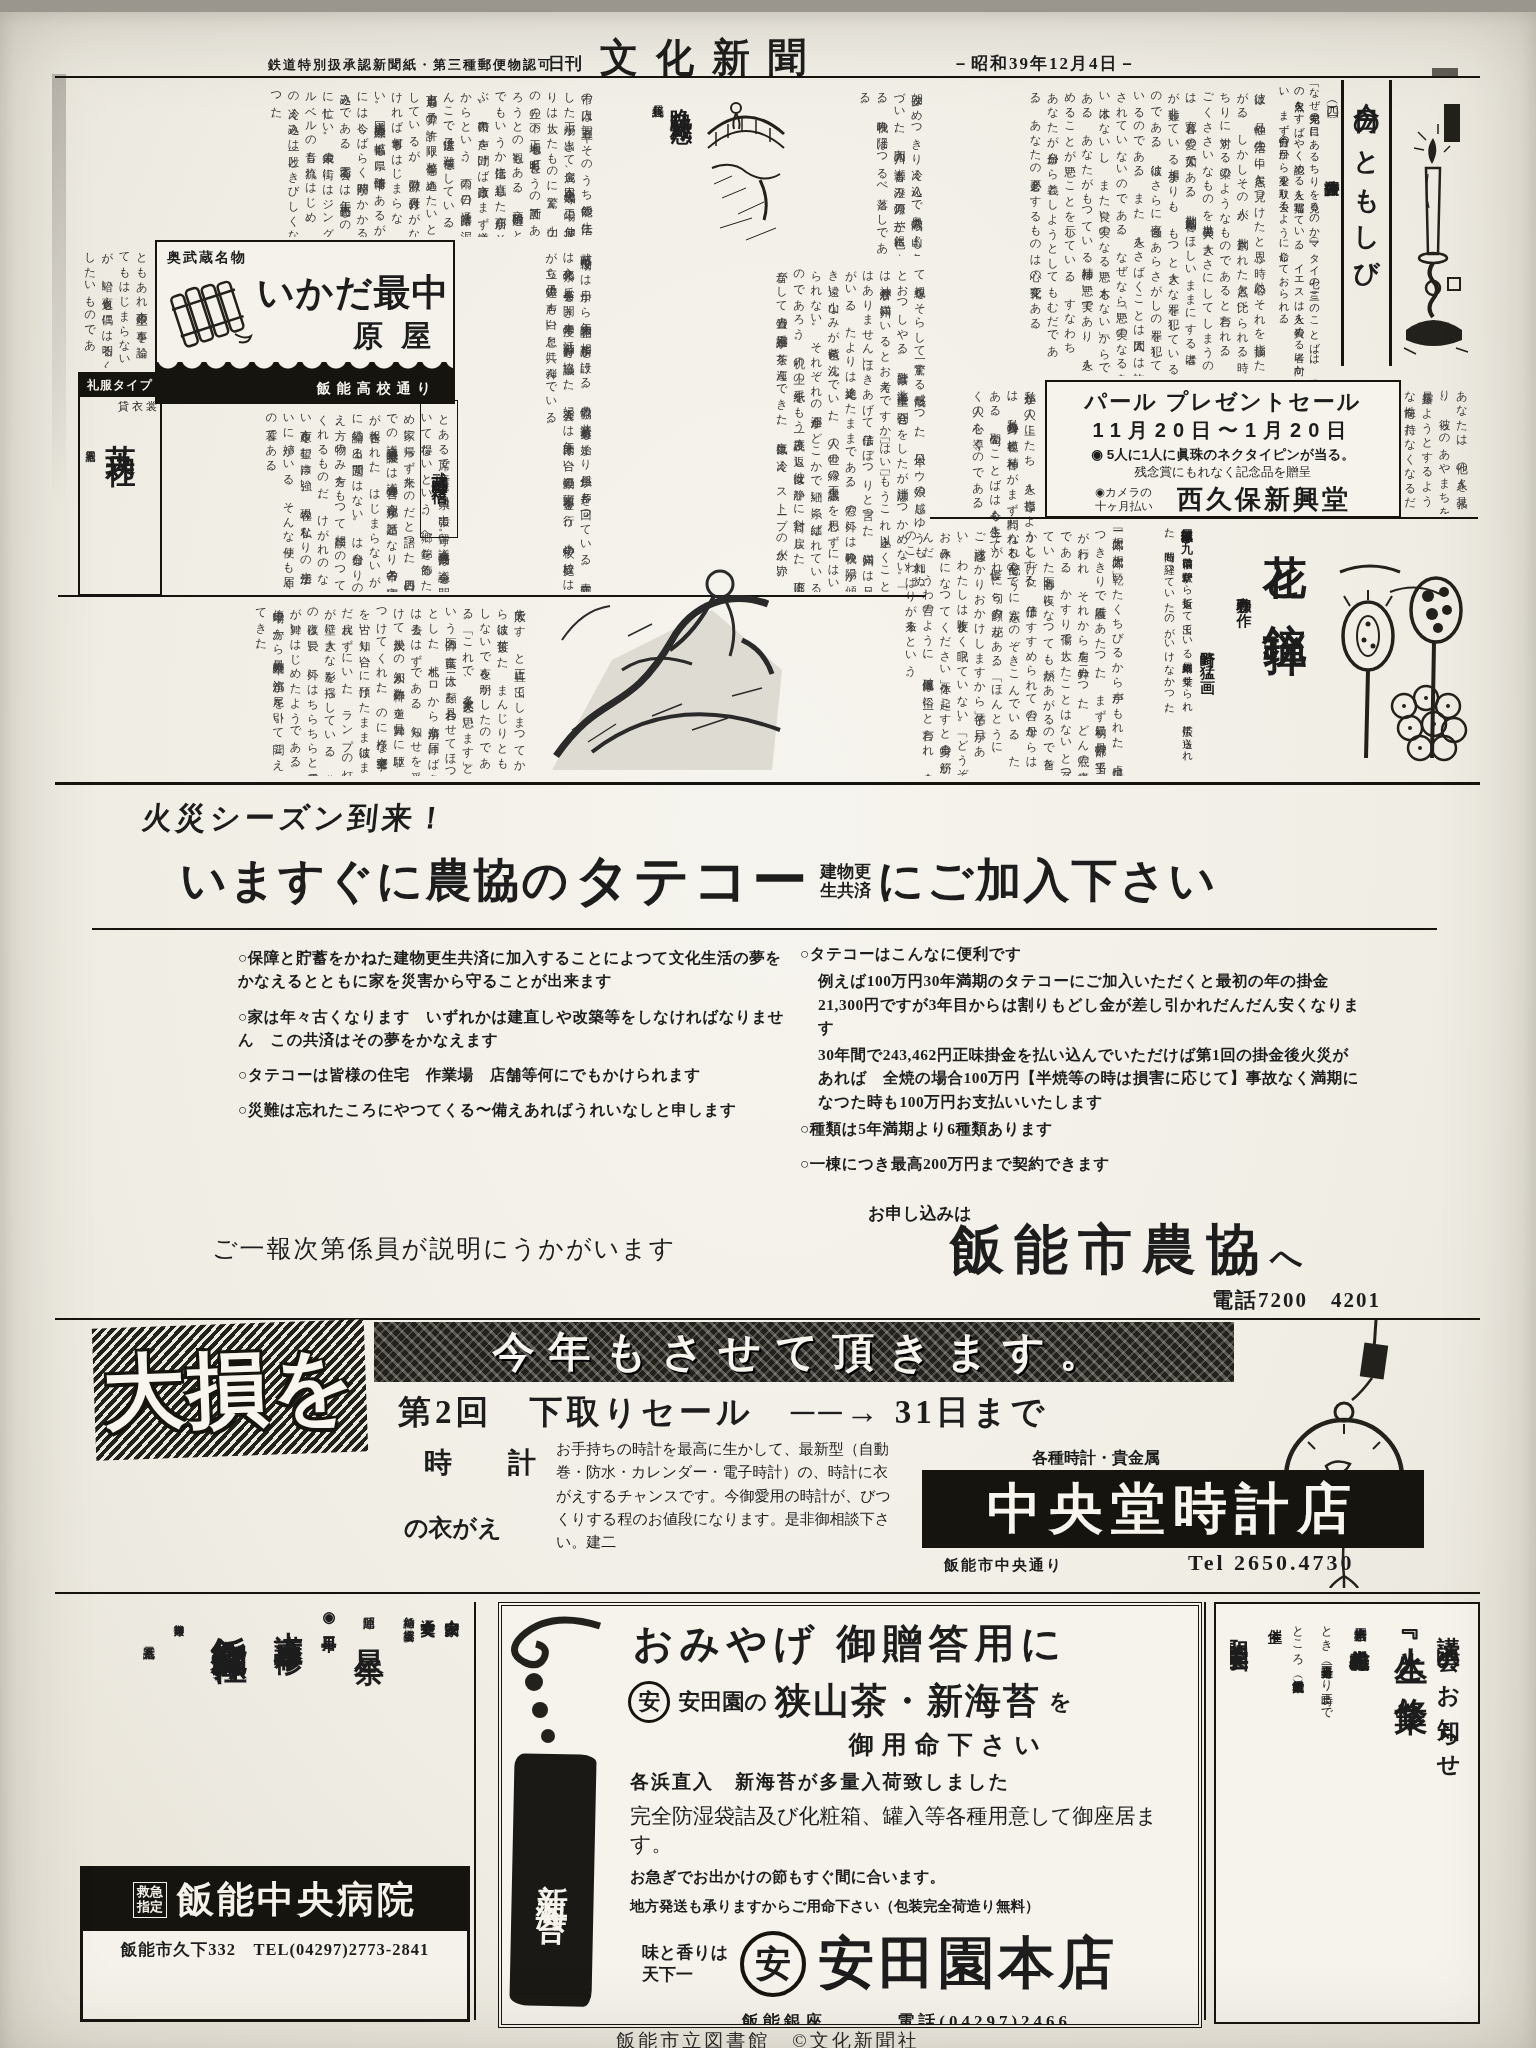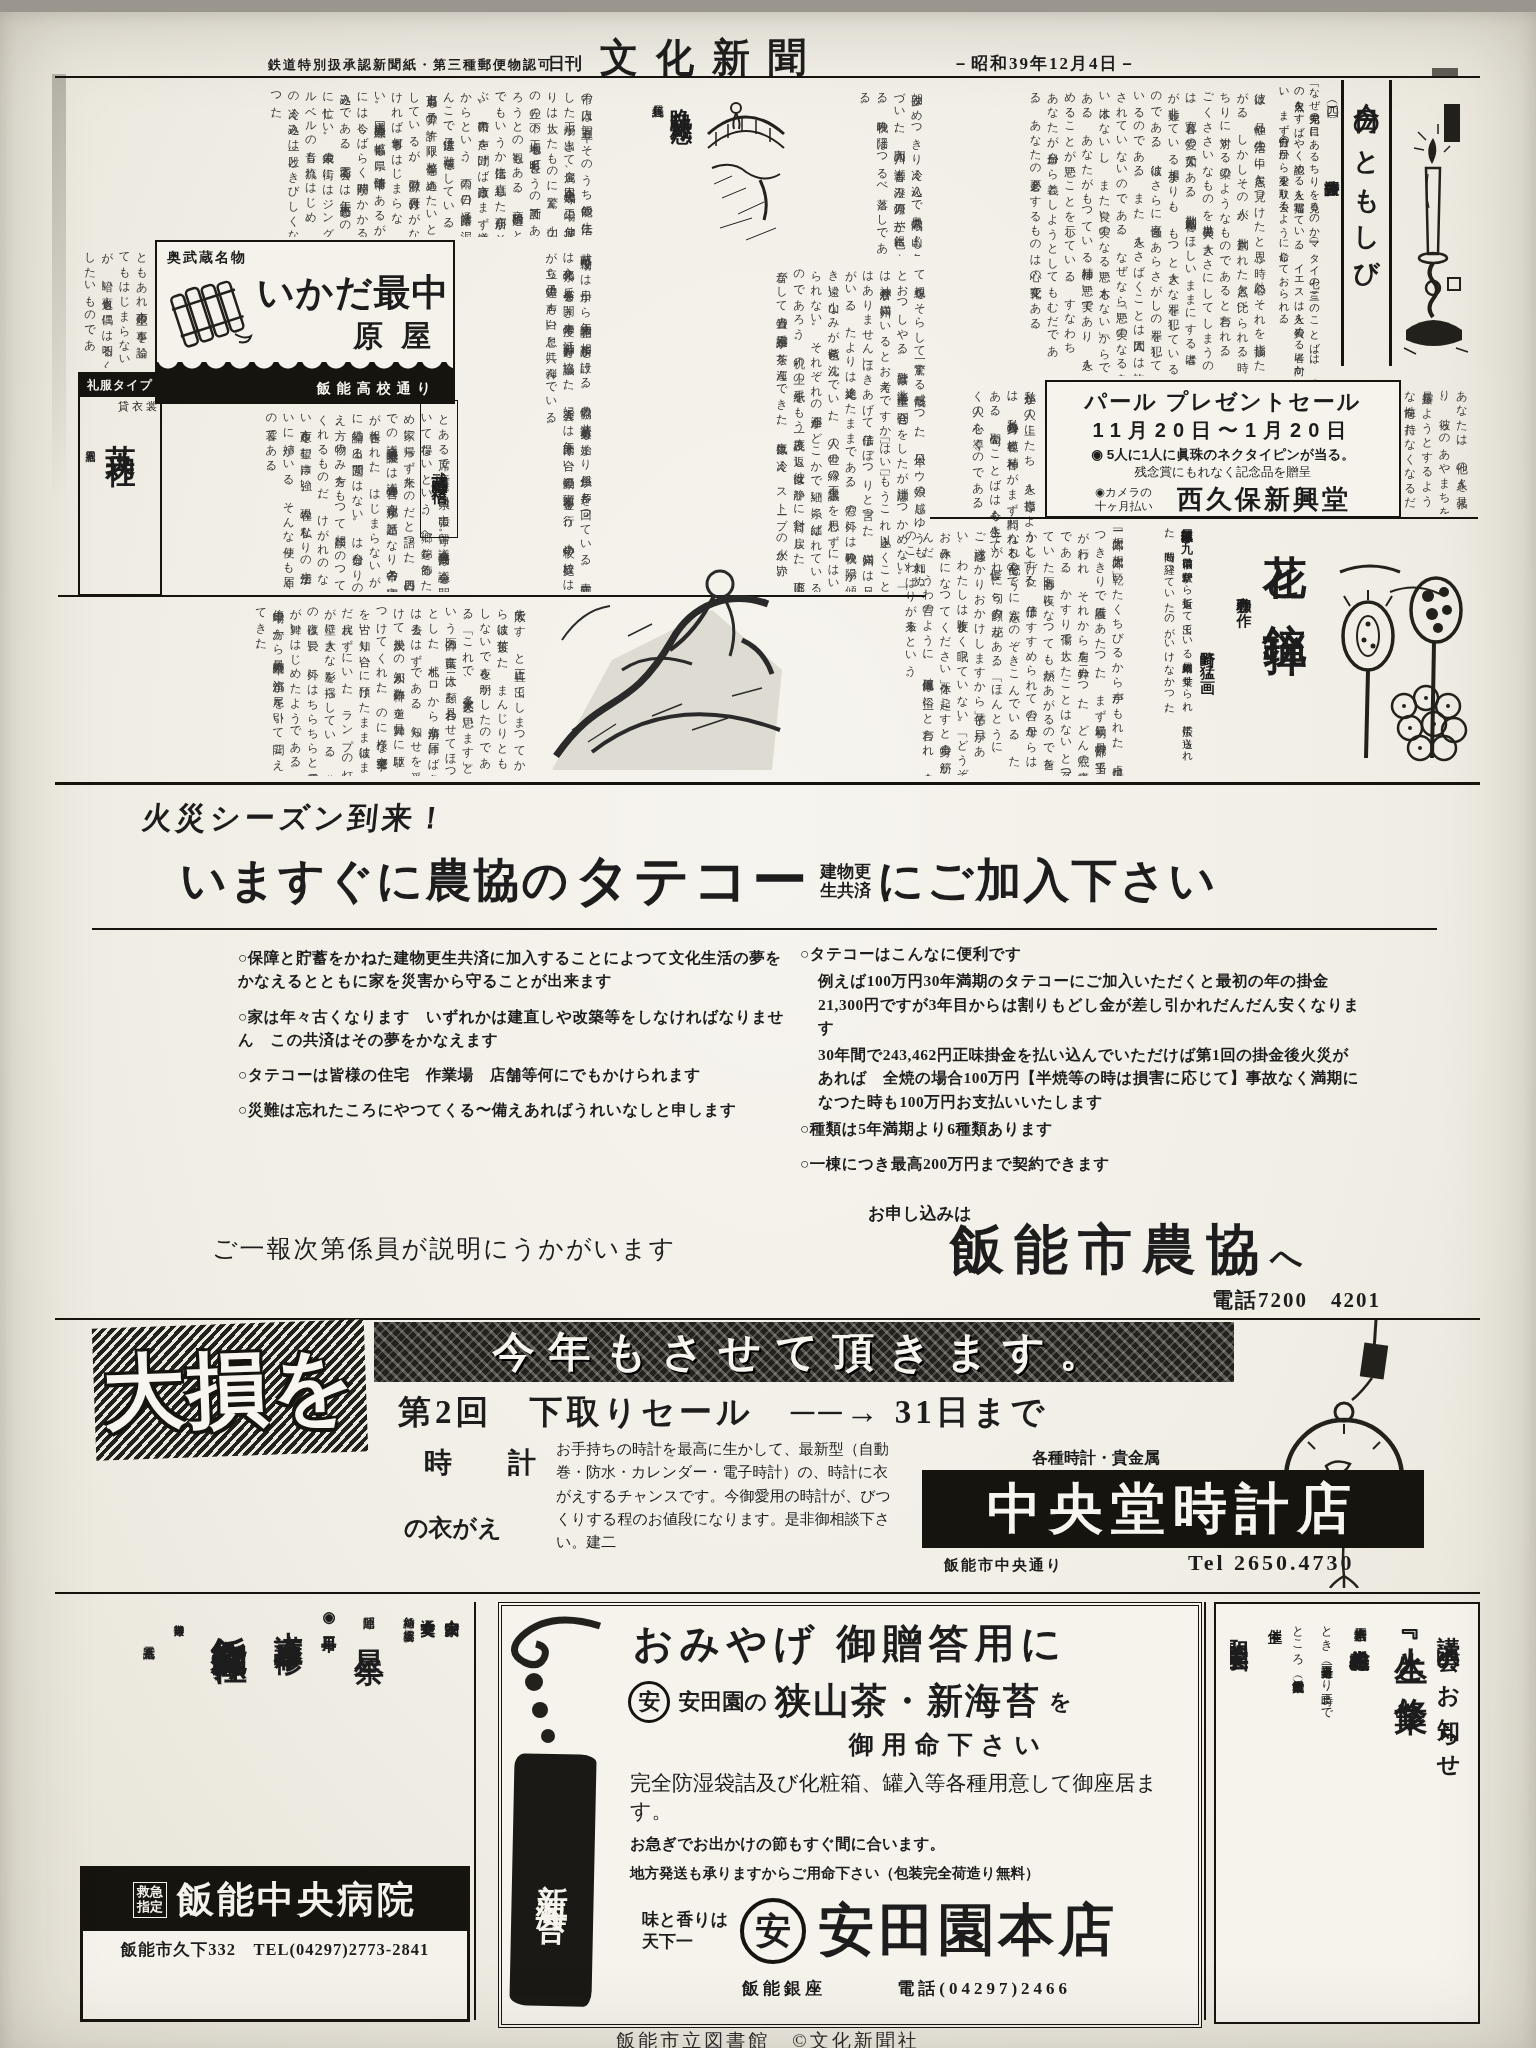--- a/index.html
+++ b/index.html
@@ -496,20 +496,21 @@
       <span class="an">安</span>
       <span class="pre">安田園の</span>
       <span class="prod">狭山茶・新海苔</span>
       <span class="prt">を</span>
     </div>
     <div class="l3">御用命下さい</div>
     <div id="ya-banner">
       <span>新海苔</span>
     </div>
     <div class="body">
+      <p class="b1">各浜直入　新海苔が多量入荷致しました</p>
       <p class="b2">完全防湿袋詰及び化粧箱、罐入等各種用意して御座居ます。</p>
       <p class="b3">お急ぎでお出かけの節もすぐ間に合います。</p>
       <p class="b4">地方発送も承りますからご用命下さい（包装完全荷造り無料）</p>
     </div>
     <div class="shoprow">
       <span class="slogan preline">味と香りは
 天下一</span>
       <span class="an2">安</span>
       <span class="shop">安田園本店</span>
     </div>

